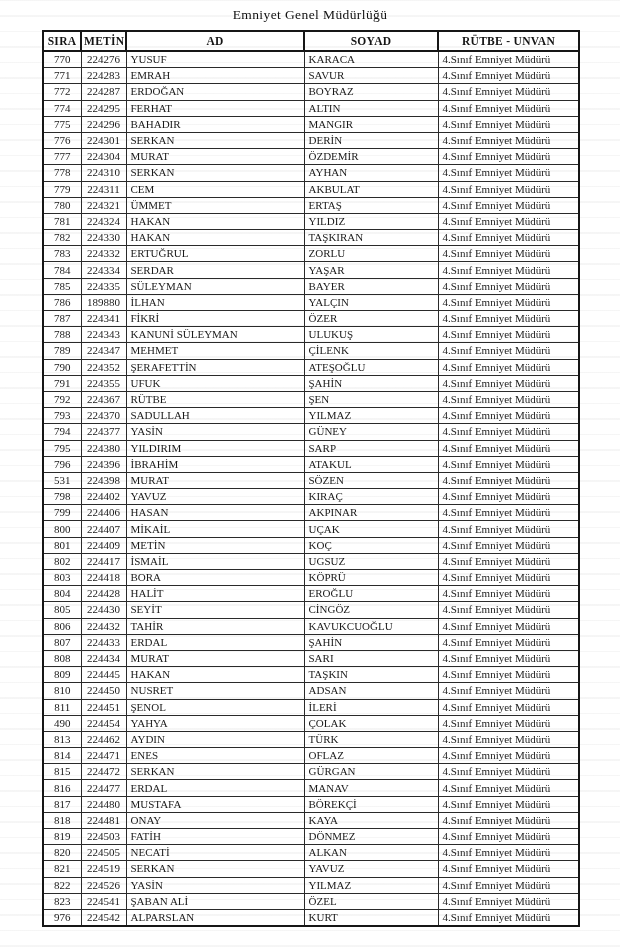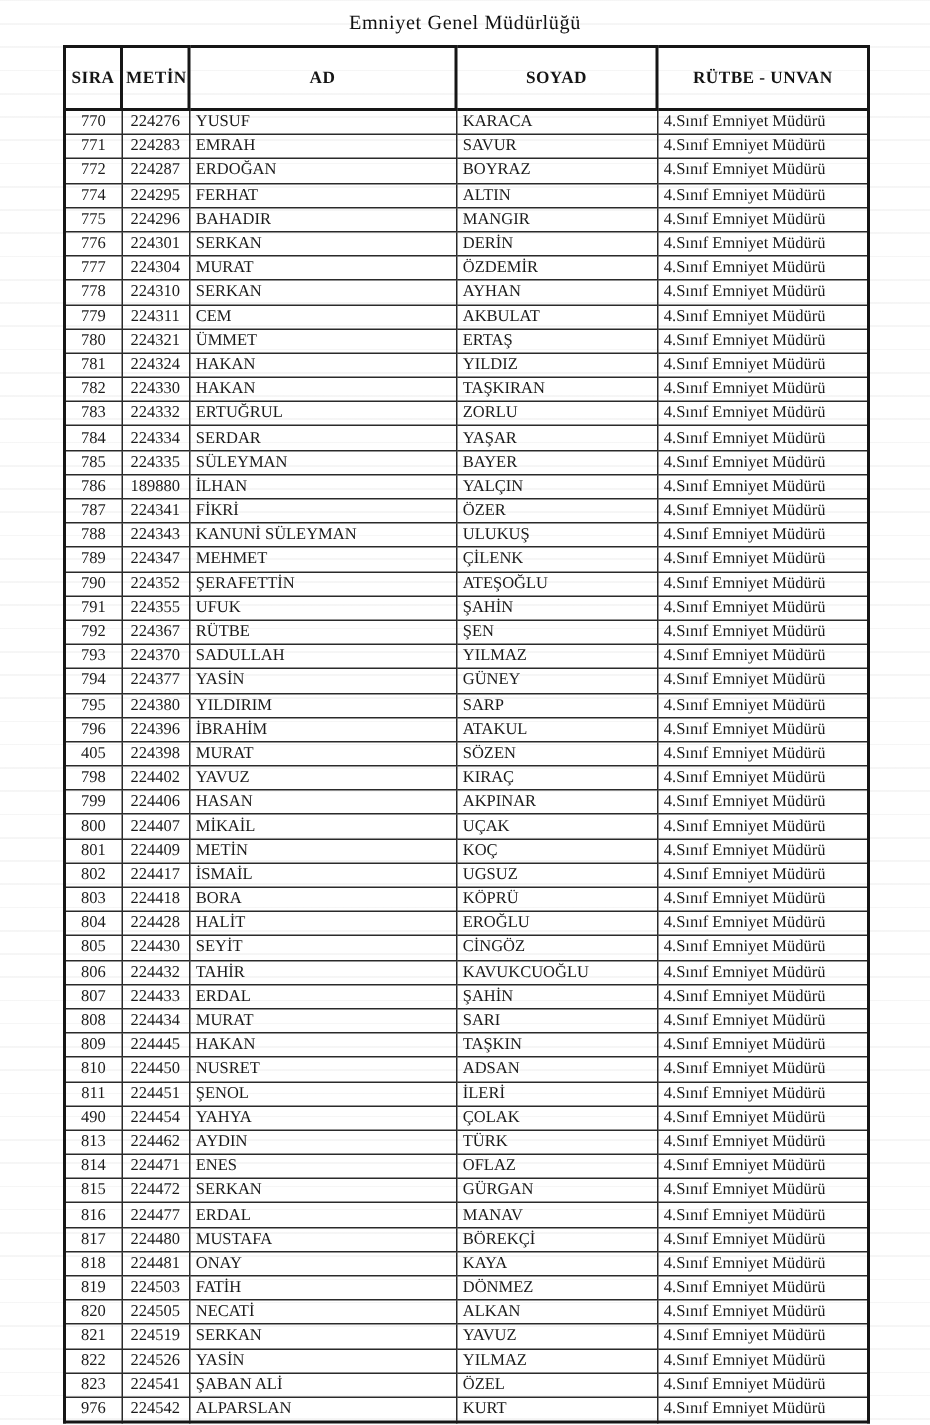--- a/index.html
+++ b/index.html
@@ -55,21 +55,21 @@
   table.roster col.c-ad    { width: 178px; }
   table.roster col.c-soyad { width: 134px; }
   table.roster col.c-rutbe { width: 141px; }
 
   table.roster th {
     border: 2px solid #161616;
     font-size: 11.5px;
     font-weight: bold;
     text-align: center;
     height: 16px;
-    padding: 12px 2px;
+    padding: 1px 2px;
     letter-spacing: 0.3px;
     white-space: nowrap;
     overflow: hidden;
   }
   table.roster td {
     border: 1px solid #2a2a2a;
     font-size: 11px;
     height: 13.2px;
     line-height: 13px;
     padding: 1px 3px;
@@ -287,21 +287,21 @@
           <td class="txt">4.Sınıf Emniyet Müdürü</td>
         </tr>
         <tr>
           <td class="num">796</td>
           <td class="num">224396</td>
           <td class="txt">İBRAHİM</td>
           <td class="txt">ATAKUL</td>
           <td class="txt">4.Sınıf Emniyet Müdürü</td>
         </tr>
         <tr>
-          <td class="num">405</td>
+          <td class="num">531</td>
           <td class="num">224398</td>
           <td class="txt">MURAT</td>
           <td class="txt">SÖZEN</td>
           <td class="txt">4.Sınıf Emniyet Müdürü</td>
         </tr>
         <tr>
           <td class="num">798</td>
           <td class="num">224402</td>
           <td class="txt">YAVUZ</td>
           <td class="txt">KIRAÇ</td>

